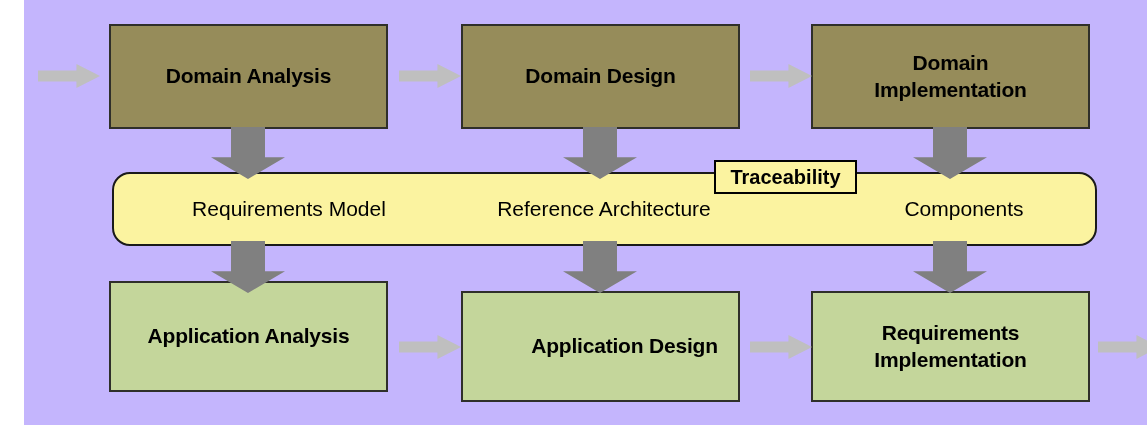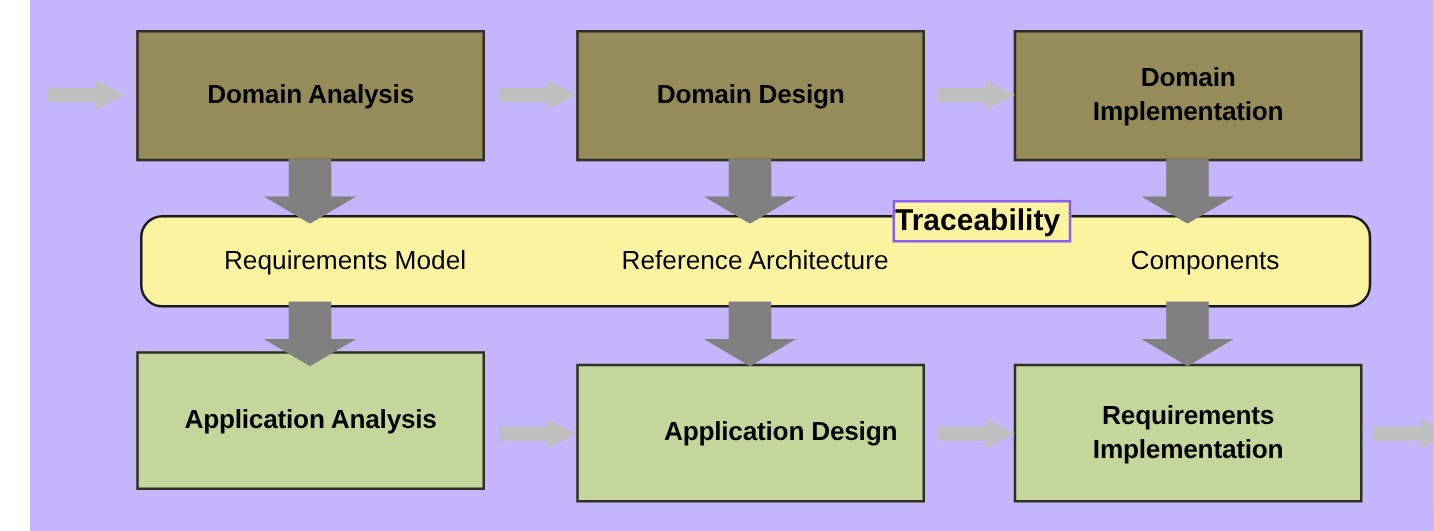--- a/index.html
+++ b/index.html
@@ -59,26 +59,26 @@
     color: #000000;
     white-space: nowrap;
     z-index: 4;
   }
 
   
   #traceability-box {
     position: absolute;
     box-sizing: border-box;
     background: #FBF3A0;
-    border: 2px solid #8b5cf6;
+    border: 2px solid #000000;
     display: flex;
     align-items: center;
-    justify-content: flex-start;
+    justify-content: center;
     font-weight: bold;
-    font-size: 24px;
+    font-size: 20px;
     color: #000000;
     z-index: 6;
   }
 
   
   .arrow-right {
     position: absolute;
     background: #BFBFBF;
     z-index: 5;
     clip-path: polygon(0% 27%, 62% 27%, 62% 0%, 100% 50%, 62% 100%, 62% 73%, 0% 73%);
@@ -130,21 +130,21 @@
   <div class="proc-box domain" style="left:787px; top:24px; width:279px; height:105px;">
     <span class="label">
       <span>Domain</span><br>
       <span>Implementation</span>
     </span>
   </div>
 
   <div id="asset-band" style="left:88px; top:172px; width:985px; height:74px;">
   </div>
 
-  <div class="asset-label" style="left:88px; top:172px; width:328px; height:74px;">
+  <div class="asset-label" style="left:101px; top:172px; width:328px; height:74px;">
     <span>Requirements Model</span>
   </div>
 
   <div class="asset-label" style="left:416px; top:172px; width:328px; height:74px;">
     <span>Reference Architecture</span>
   </div>
 
   <div class="asset-label" style="left:776px; top:172px; width:328px; height:74px;">
     <span>Components</span>
   </div>

